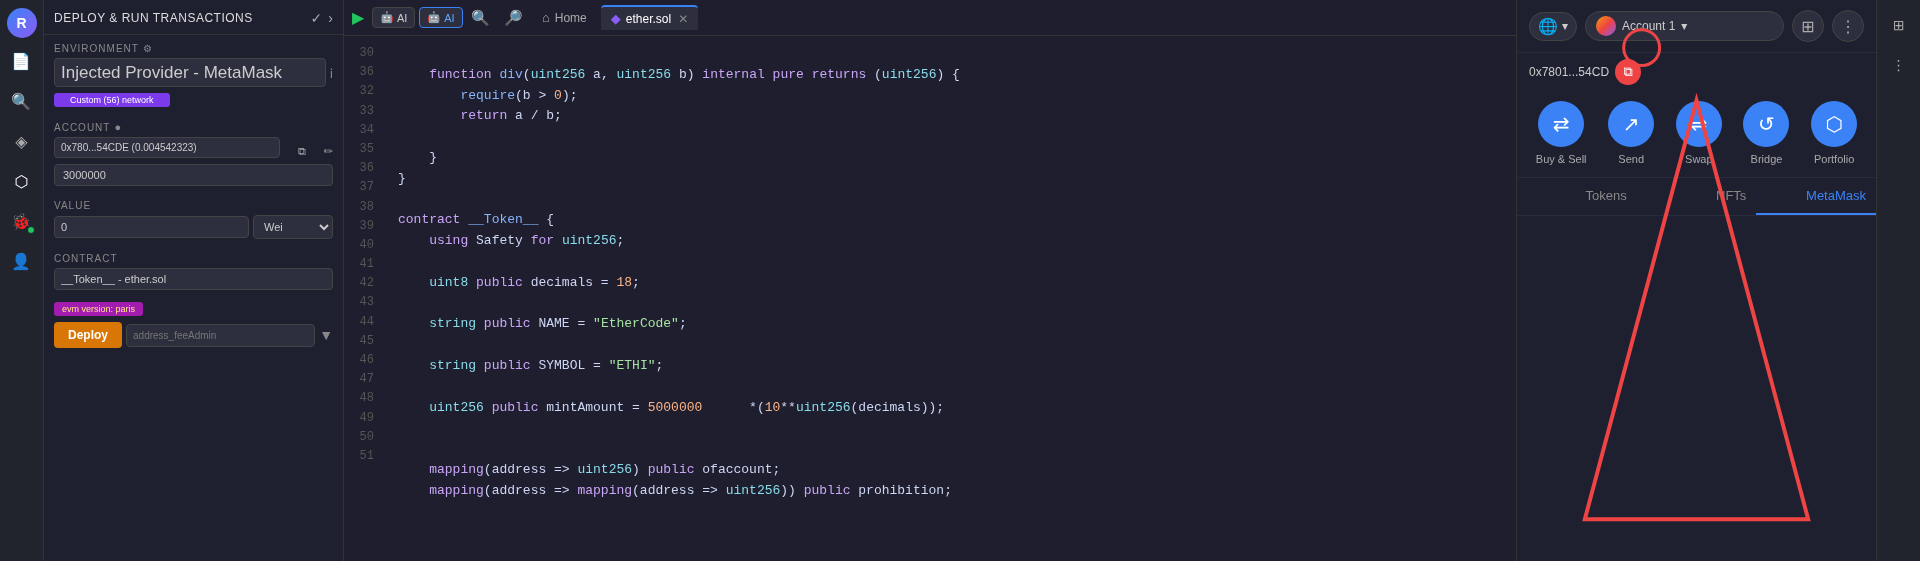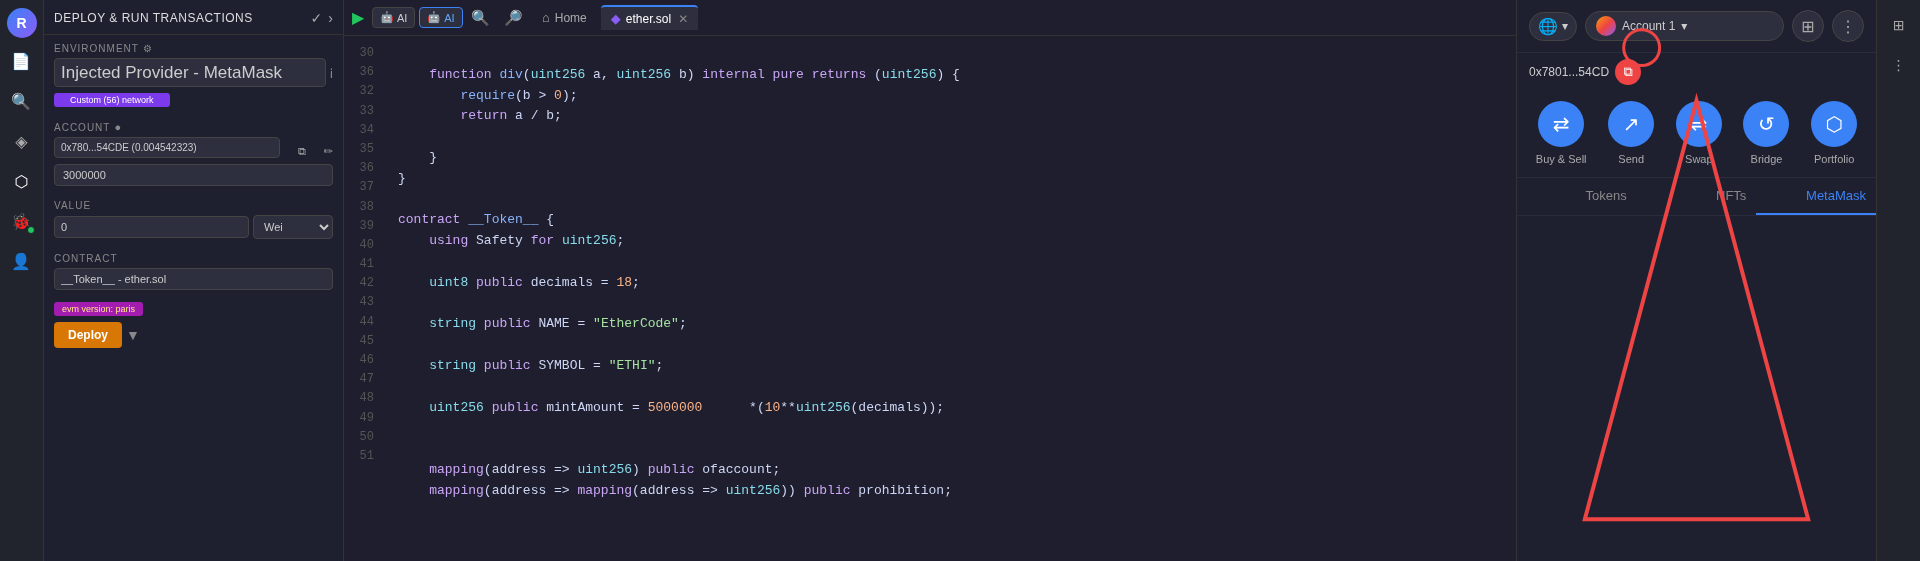--- a/index.html
+++ b/index.html
@@ -551,20 +551,21 @@
   <div class="section-label">
     <span>CONTRACT</span>
   </div>
   <select class="contract-select">
     <option>__Token__ - ether.sol</option>
   </select>
   <span class="evm-badge">evm version: paris</span>
 
   <div class="deploy-row">
     <button class="deploy-btn">Deploy</button>
+    <input class="deploy-addr-input" placeholder="address_feeAdmin" style="">
     <span class="deploy-row-caret">▼</span>
   </div>
 </div>
 
 <div id="code-editor">
   <div class="editor-tabs">
     <span class="editor-tab-icon">▶</span>
     <button class="ai-btn">
       <span>🤖</span>
       <span>AI</span>

